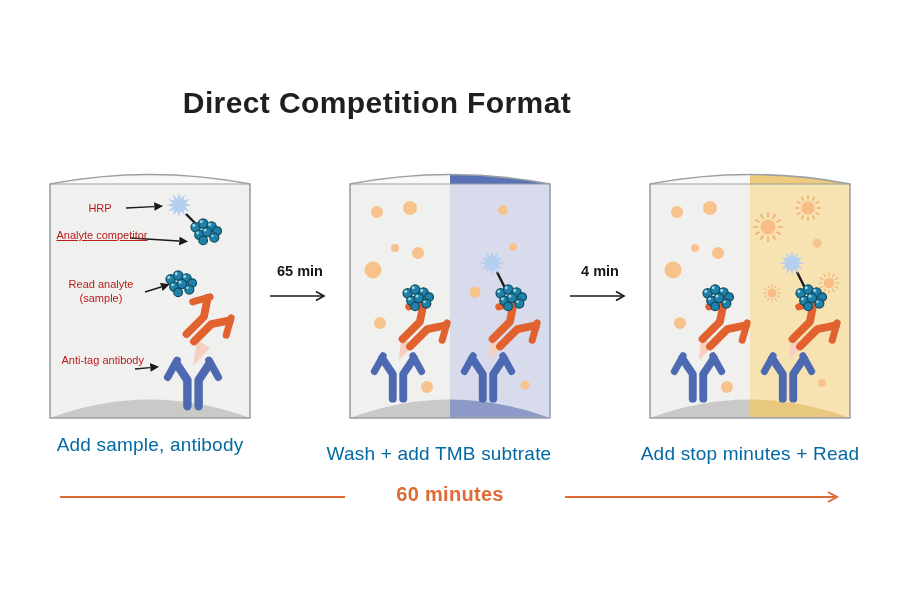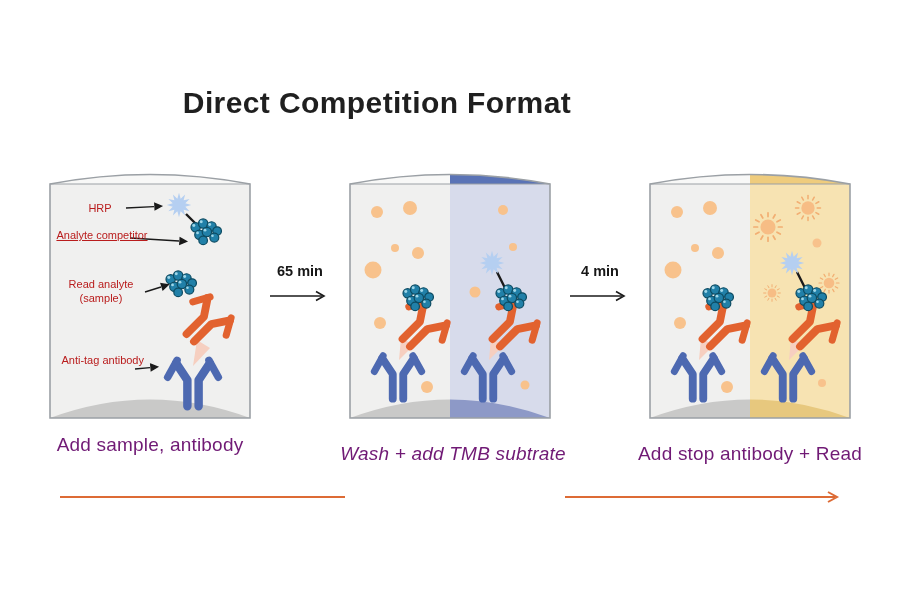--- a/index.html
+++ b/index.html
@@ -3,21 +3,21 @@
 <meta charset="utf-8">
 <style>
   html,body{margin:0;padding:0;background:#fff;}
   .stage{position:relative;width:900px;height:594px;background:#ffffff;overflow:hidden;
          font-family:"Liberation Sans",sans-serif;color:#222;}
   .title{position:absolute;left:0;top:86px;width:754px;text-align:center;
          font-size:30px;font-weight:700;letter-spacing:.4px;color:#1f1f1f;}
   .panel{position:absolute;top:168px;width:206px;height:253px;}
   .p1{left:47px;} .p2{left:347px;} .p3{left:647px;}
   .lab{position:absolute;font-size:11px;line-height:1.28;color:#b91c1c;text-align:center;}
-  .caption{position:absolute;font-size:19px;line-height:1.45;color:#701a75;text-align:center;letter-spacing:.2px;}
+  .caption{position:absolute;font-size:19px;line-height:1.45;color:#0369a1;text-align:center;letter-spacing:.2px;}
   .stepdur{position:absolute;width:76px;text-align:center;font-size:14.5px;font-weight:700;color:#171717;}
   .timelabel{position:absolute;left:350px;top:483px;width:200px;text-align:center;
              font-size:20px;font-weight:700;color:#DD6B35;letter-spacing:.3px;}
   svg{display:block;}
   .overlay{position:absolute;left:0;top:0;pointer-events:none;}
 </style>
 </head>
 <body>
 
 <div class="stage">
@@ -244,17 +244,18 @@
       </g>
 
       <path d="M3,250 L3,16 Q103,-3 203,16 L203,250 Z" fill="none" stroke="#9BA0A5" stroke-width="1.6"></path>
       <line x1="3" y1="16" x2="203" y2="16" stroke="#9BA0A5" stroke-width="1"></line>
     </svg>
   </div>
 
   <div class="caption" style="left:28px;top:431px;width:244px;">
     <div>Add sample, antibody</div>
   </div>
-  <div class="caption" style="left:328px;top:440px;width:250px;font-style:italic;">Wash + add TMB subtrate</div>
-  <div class="caption" style="left:625px;top:440px;width:250px;">Add stop antibody + Read</div>
-
+  <div class="caption" style="left:314px;top:440px;width:250px;">Wash + add TMB subtrate</div>
+  <div class="caption" style="left:625px;top:440px;width:250px;">Add stop minutes + Read</div>
+
+  <div class="timelabel">60 minutes</div>
 
 </div>
 
 </body></html>

